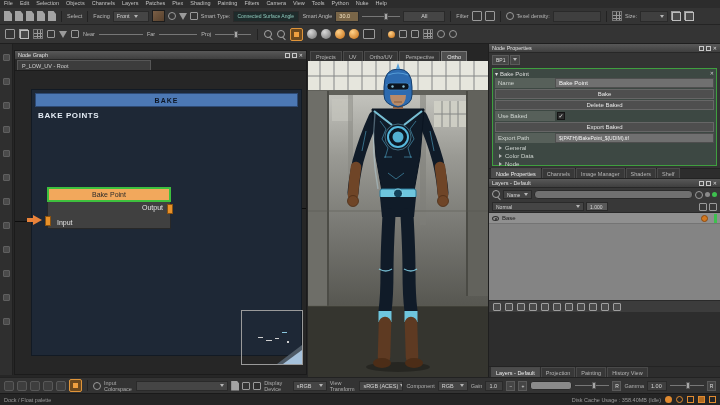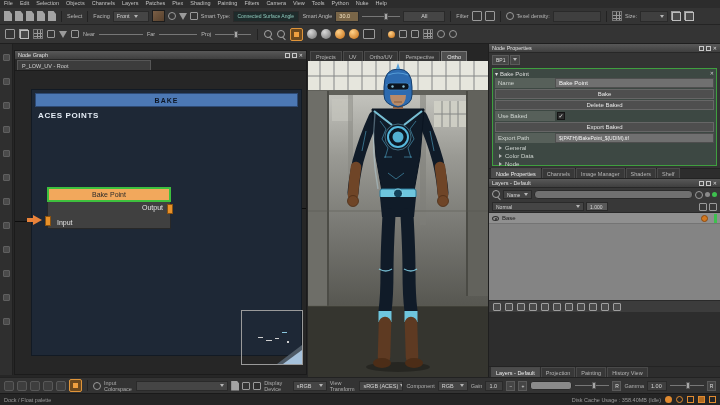--- a/index.html
+++ b/index.html
@@ -273,21 +273,21 @@
       <span class="tx">✕</span>
     </div>
     <div class="ngtabs">
       <span class="ngtab">P_LOW_UV - Root</span>
     </div>
     <div class="ngcanvas">
       <div class="wire" style="left:155px;top:137px;width:138px"></div>
       <div class="wire" style="left:0;top:150px;width:22px"></div>
       <div class="backdrop">
         <div class="bdheader">BAKE</div>
-        <div class="bdlabel">ACES POINTS</div>
+        <div class="bdlabel">BAKE POINTS</div>
         <div class="bnode">
           <div class="bn-title">Bake Point</div>
           <div class="bn-body">
             <span class="bn-out">Output</span>
             <span class="bn-in">Input</span>
             <span class="port out"></span>
             <span class="port in"></span>
             <span class="in-arrow"></span>
             <span class="in-arrow-tail"></span>
           </div>

